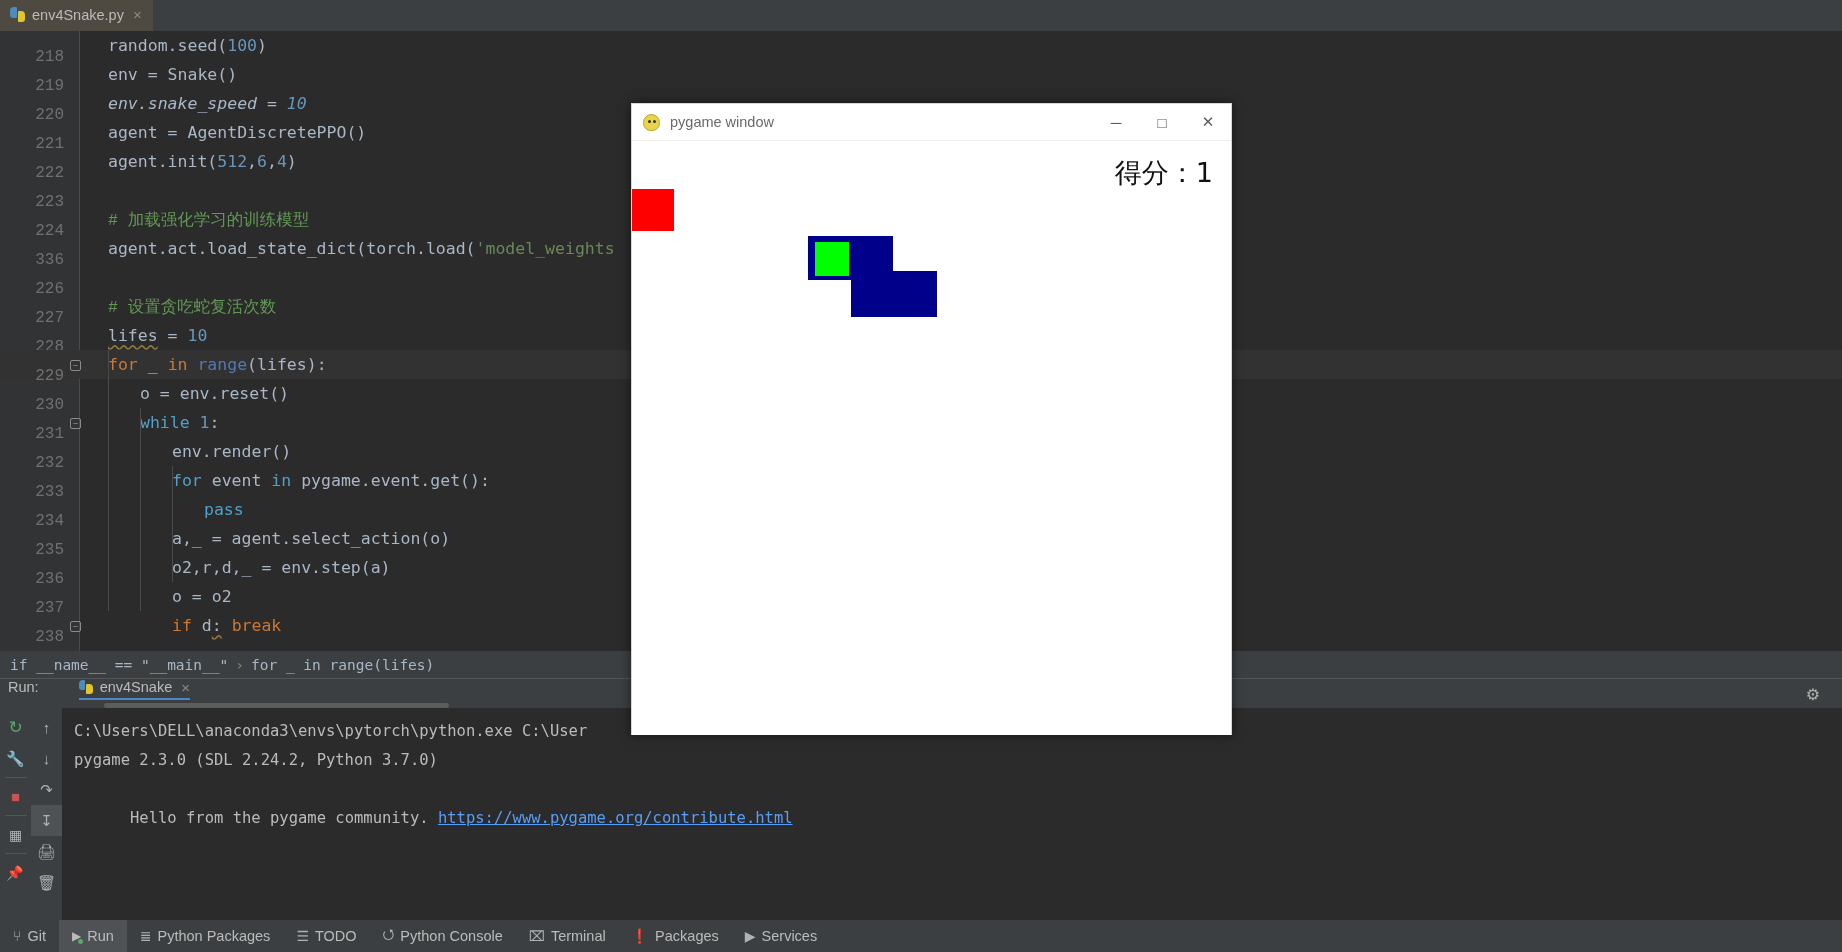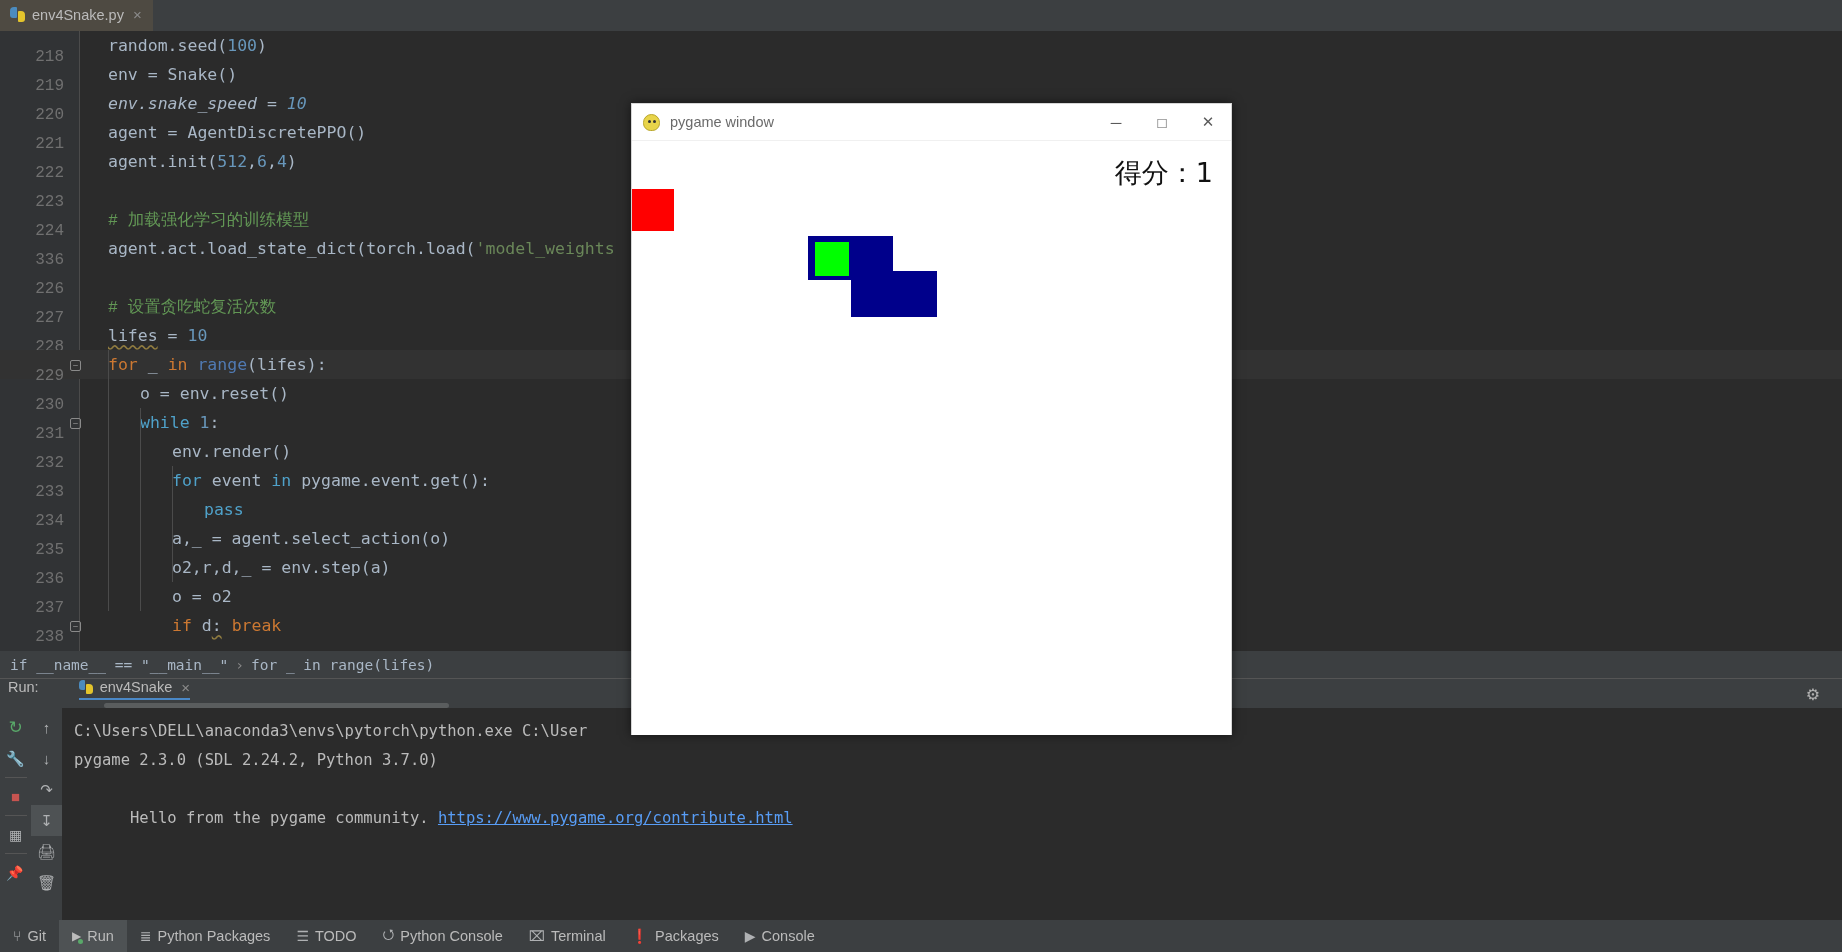--- a/index.html
+++ b/index.html
@@ -341,21 +341,21 @@
       <div class="bb-item">
         <span class="bb-ico">⌧</span>
         <span>Terminal</span>
       </div>
       <div class="bb-item">
         <span class="bb-ico">❗</span>
         <span>Packages</span>
       </div>
       <div class="bb-item">
         <span class="bb-ico">▶</span>
-        <span>Console</span>
+        <span>Services</span>
       </div>
     </div>
 
   <div class="pygame-win">
     <div class="pg-title">
       <span class="pg-ico"></span>
       <span class="pg-title-text">pygame window</span>
       <div class="pg-ctrls">
         <div class="pg-btn">─</div>
         <div class="pg-btn">□</div>

